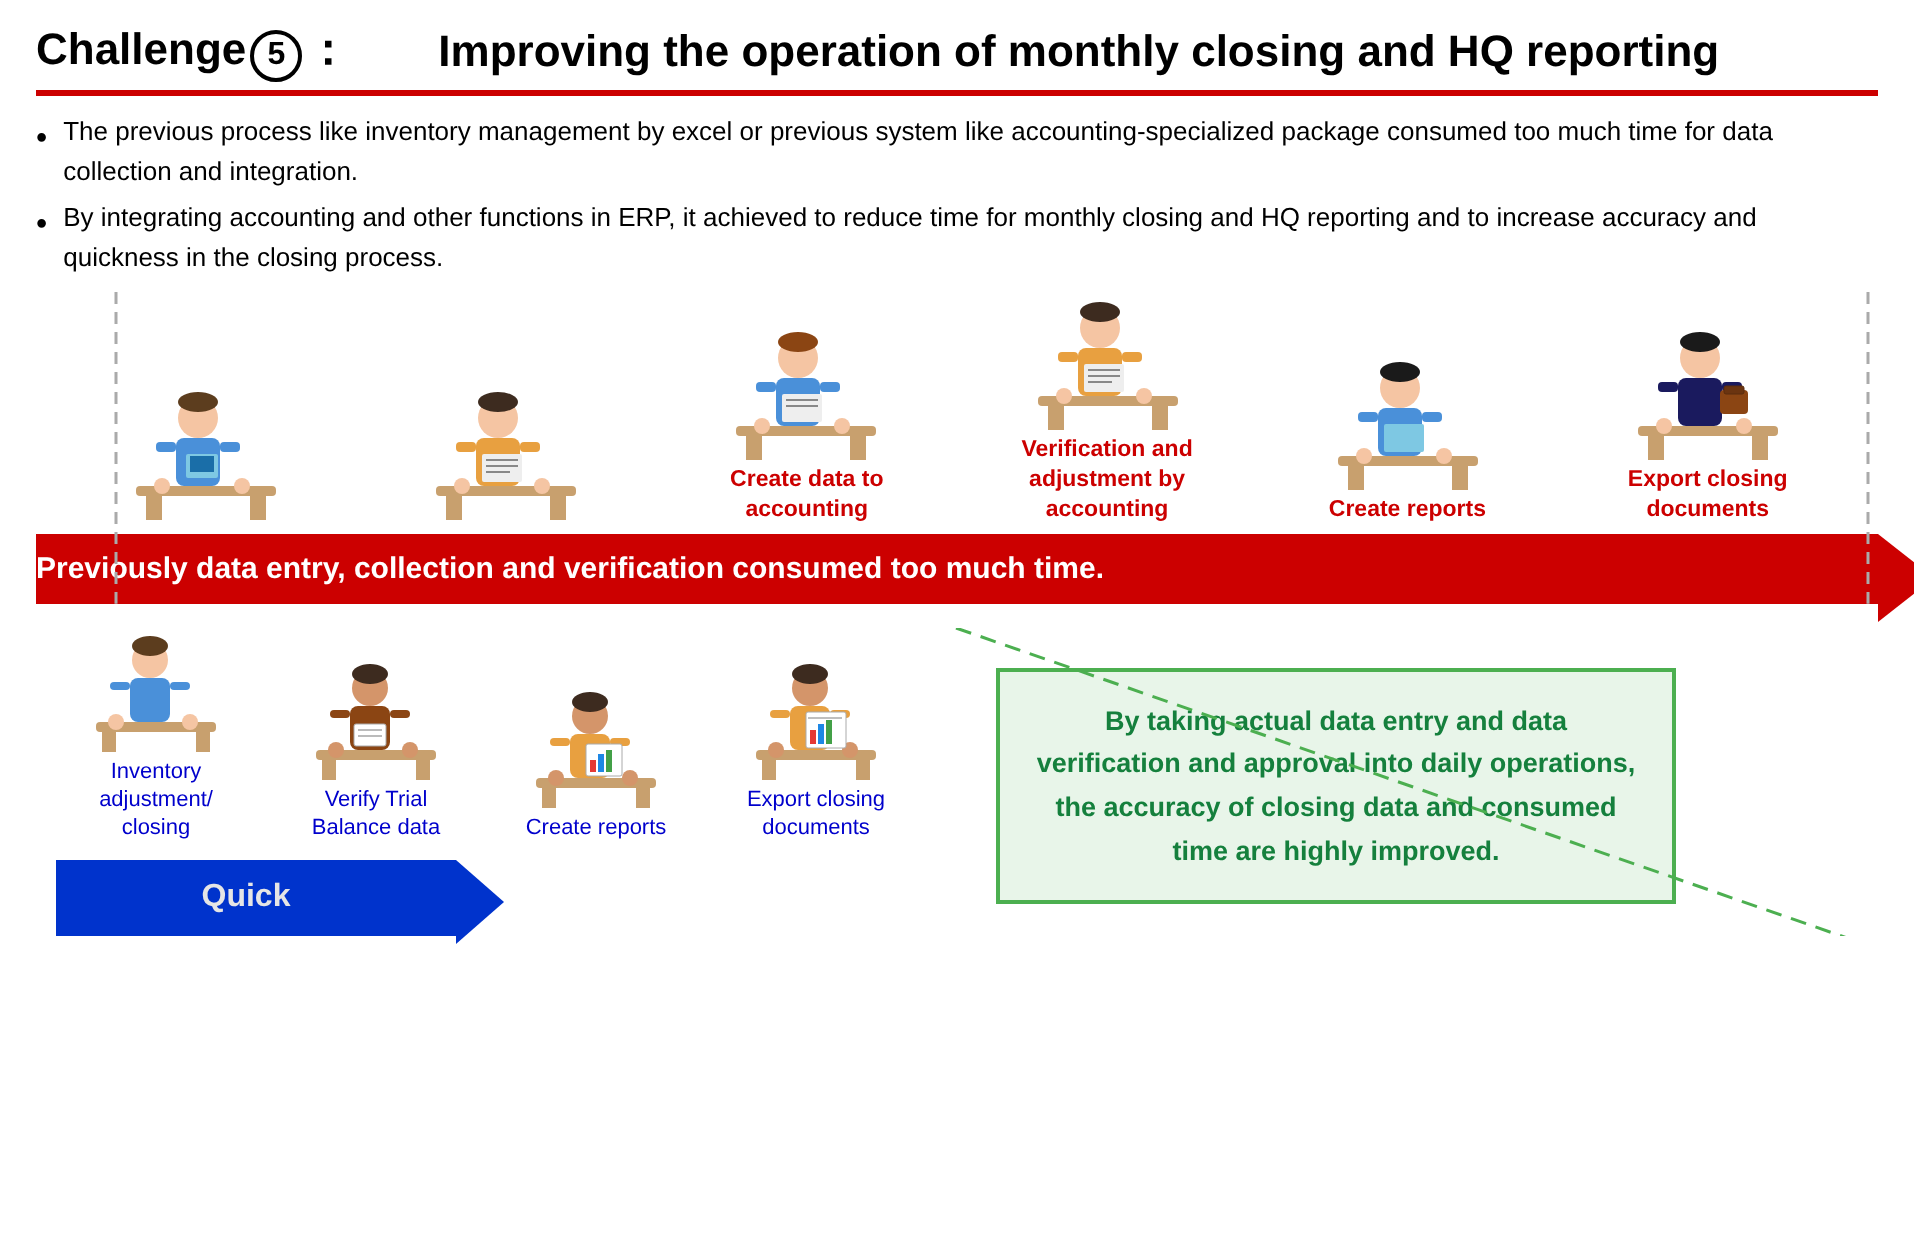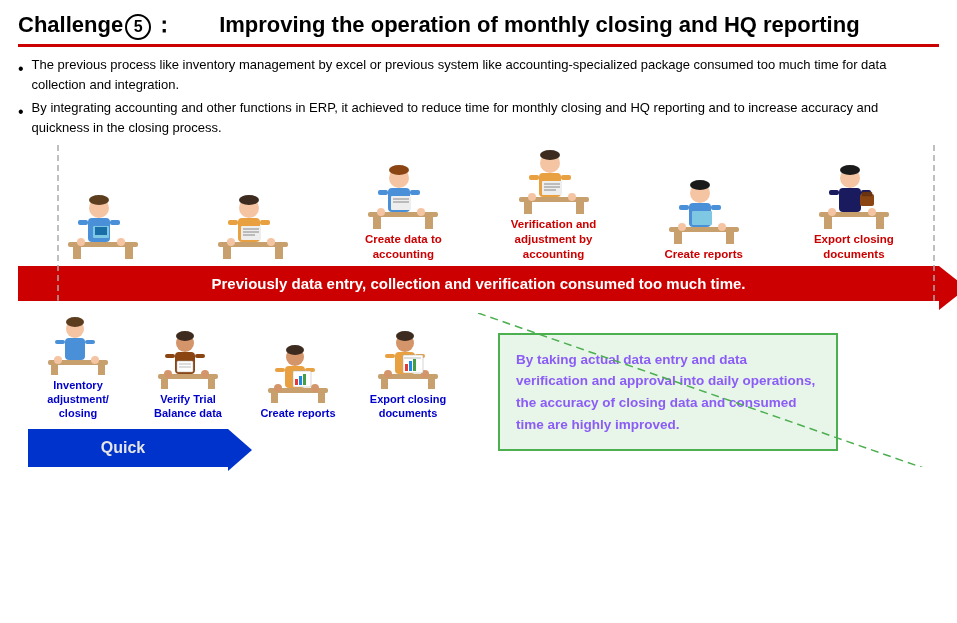--- a/index.html
+++ b/index.html
@@ -94,21 +94,20 @@
       background: #cc0000;
       color: #fff;
       font-size: 15px;
       font-weight: bold;
       text-align: center;
       padding: 9px 0;
       position: relative;
       margin: 0 0 12px 0;
       display: flex;
       align-items: center;
-      justify-content: center;
     }
     .red-banner::after {
       content: '';
       position: absolute;
       right: -28px;
       top: 0;
       width: 0;
       height: 0;
       border-top: 22px solid transparent;
       border-bottom: 22px solid transparent;
@@ -145,21 +144,21 @@
     }
     .bottom-item {
       display: flex;
       flex-direction: column;
       align-items: center;
       width: 100px;
       text-align: center;
     }
     .bottom-label {
       font-size: 11px;
-      font-weight: bold;
+      font-weight: normal;
       color: #0000cc;
       line-height: 1.3;
       text-align: center;
     }
     
     .blue-arrow-container {
       display: flex;
       align-items: center;
       margin-top: 4px;
     }
@@ -184,21 +183,22 @@
       border-bottom: 21px solid transparent;
       border-left: 24px solid #0033cc;
     }
     
     .info-box {
       background: #e8f5e9;
       border: 2px solid #4caf50;
       padding: 14px 16px;
       font-size: 13.5px;
       font-weight: bold;
-      color: #8b5cf6;
+      color: #15803d;
+      text-align: center;
       line-height: 1.6;
       max-width: 340px;
       margin-left: 20px;
       margin-top: 20px;
     }
     
     .svg-person {
       width: 80px;
       height: 72px;
     }

